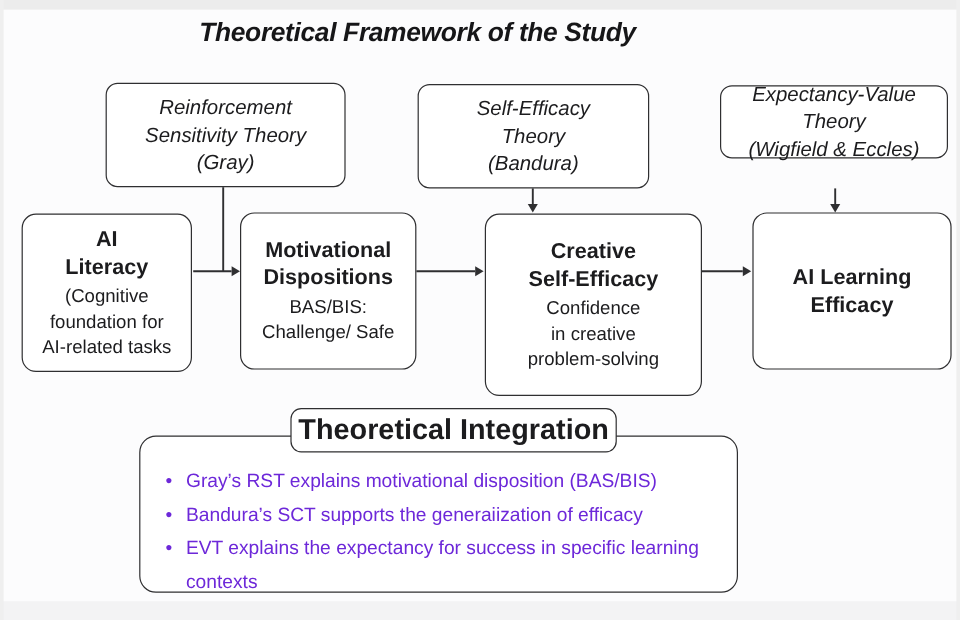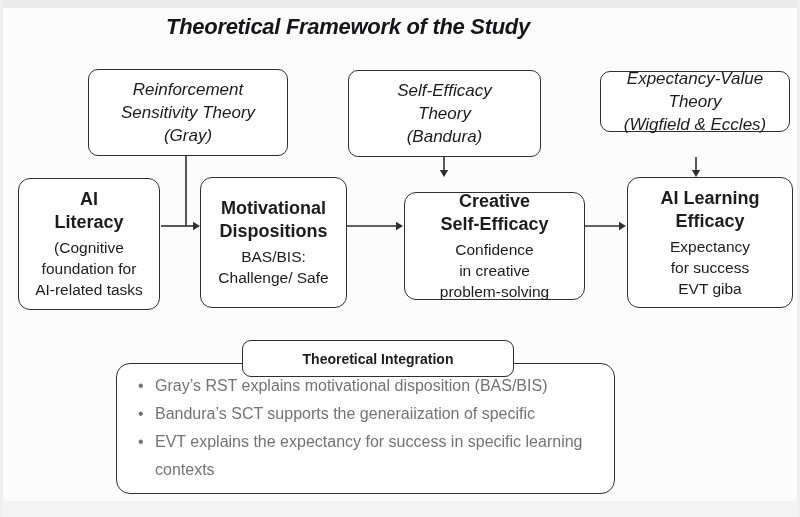--- a/index.html
+++ b/index.html
@@ -21,31 +21,31 @@
   .construct .head{font-weight:700;font-size:18px;line-height:23px;}
   .construct .desc{font-size:15.5px;line-height:21px;margin-top:3px;}
   .preline{white-space:pre-line;}
 
   .theory-1{left:88px;top:69px;width:200px;height:87px;}
   .theory-2{left:348px;top:70px;width:193px;height:87px;}
   .theory-3{left:600px;top:71px;width:190px;height:61px;}
 
   .construct-1{left:18px;top:178px;width:142px;height:132px;}
   .construct-2{left:200px;top:177px;width:147px;height:131px;}
-  .construct-3{left:404px;top:192px;width:181px;height:108px;}
+  .construct-3{left:404px;top:178px;width:181px;height:152px;}
   .construct-4{left:627px;top:177px;width:166px;height:131px;}
 
   .integration-box{position:absolute;left:116px;top:363px;width:499px;height:131px;
        background:#ffffff;border:1.8px solid #2f2f31;border-radius:14px;box-sizing:border-box;}
   .integration-tab{position:absolute;left:242px;top:340px;width:272px;height:37px;
        background:#ffffff;border:1.8px solid #2f2f31;border-radius:9px;box-sizing:border-box;
        display:flex;align-items:center;justify-content:center;
-       font-size:14px;font-weight:700;color:#1c1c1e;z-index:3;}
-  .bullets{position:absolute;left:138px;top:372px;width:462px;margin:0;padding:0;
-       list-style:none;font-size:16px;line-height:28px;color:#737373;z-index:2;}
+       font-size:24px;font-weight:700;color:#1c1c1e;z-index:3;}
+  .bullets{position:absolute;left:138px;top:388px;width:462px;margin:0;padding:0;
+       list-style:none;font-size:16px;line-height:28px;color:#6d28d9;z-index:2;}
   .bullets li{position:relative;padding-left:17px;}
   .bullets li::before{content:"•";position:absolute;left:0;top:0;font-size:16px;}
 
   svg.connectors{position:absolute;left:0;top:0;width:800px;height:517px;pointer-events:none;z-index:1;}
   .connectors line,.connectors path{stroke:#2f2f31;stroke-width:1.6;fill:none;}
   .connectors polygon{fill:#2f2f31;stroke:none;}
 </style>
 </head>
 <body>
 
@@ -115,27 +115,24 @@
   <div class="box construct construct-3">
     <div class="head preline">Creative
 Self-Efficacy</div>
     <div class="desc preline">Confidence
 in creative
 problem-solving</div>
   </div>
   <div class="box construct construct-4">
     <div class="head preline">AI Learning
 Efficacy</div>
-    <div class="desc preline">Expectancy
-for success
-EVT giba</div>
   </div>
 
   <div class="integration-box"></div>
   <div class="integration-tab">
     <span>Theoretical Integration</span>
   </div>
   <ul class="bullets">
     <li>Gray’s RST explains motivational disposition (BAS/BIS)</li>
-    <li>Bandura’s SCT supports the generaiization of specific</li>
+    <li>Bandura’s SCT supports the generaiization of efficacy</li>
     <li>EVT explains the expectancy for success in specific learning contexts</li>
   </ul>
 </div>
 
 </body></html>

